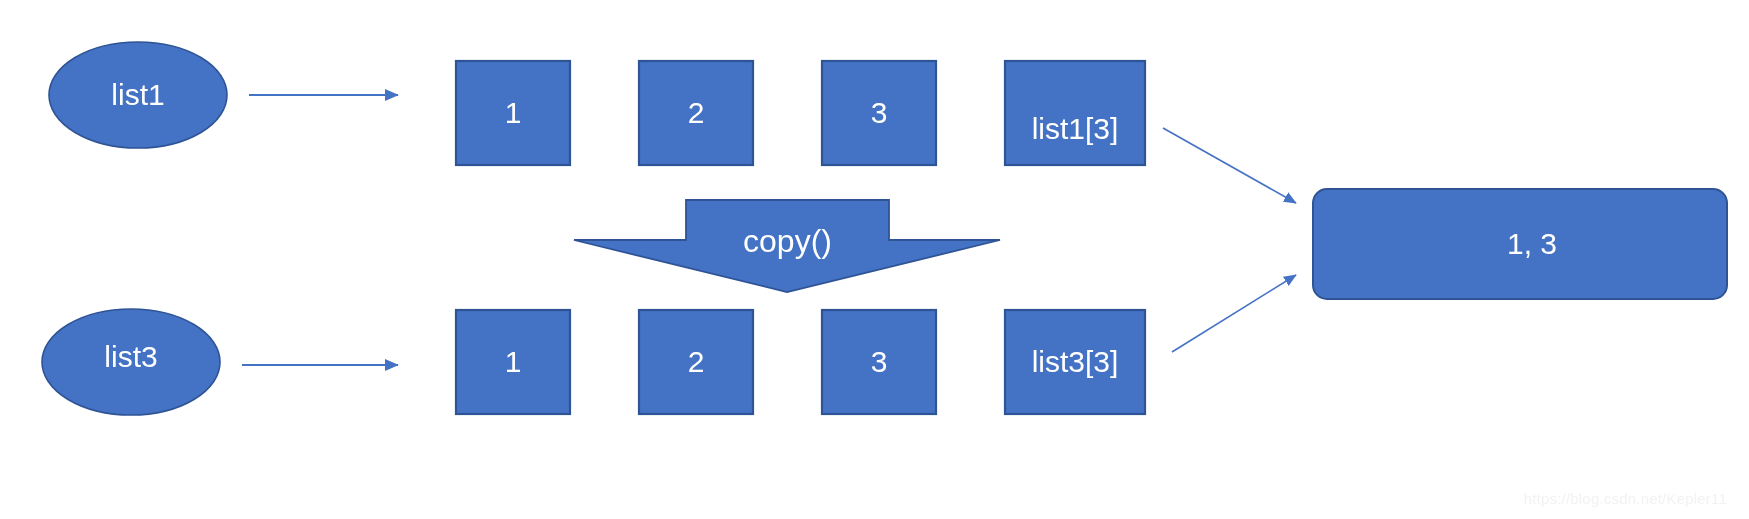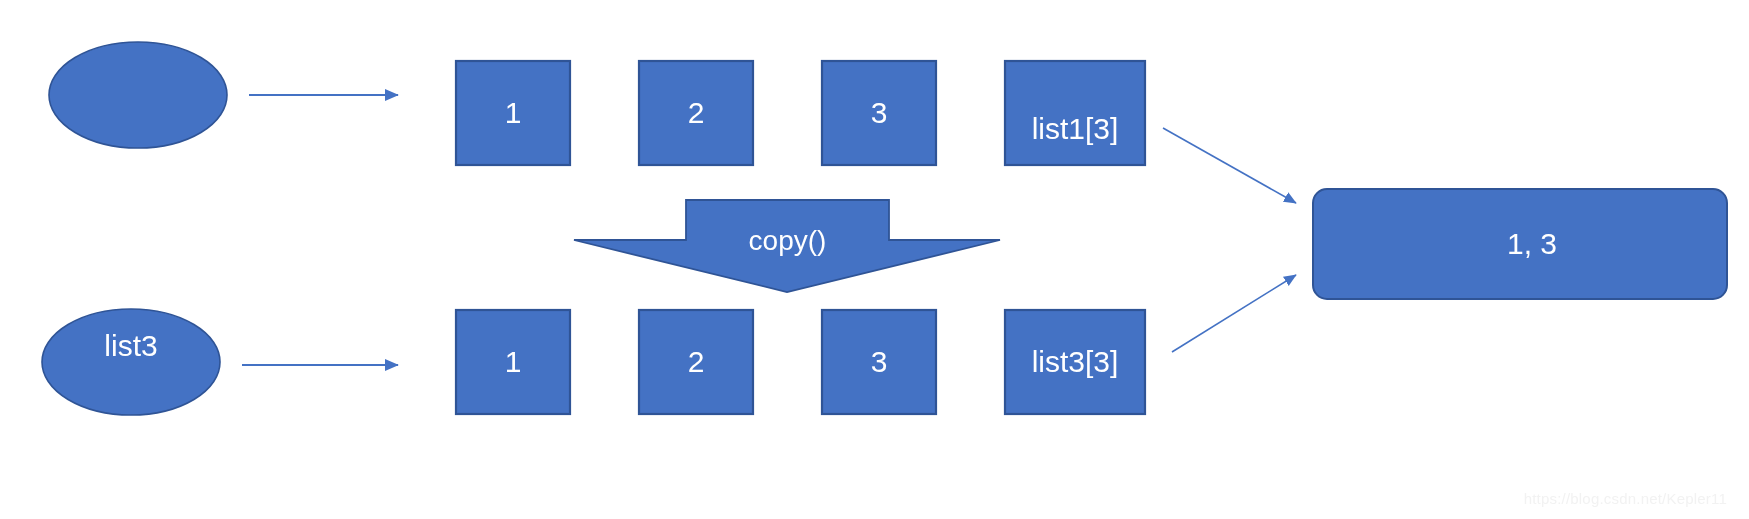--- a/index.html
+++ b/index.html
@@ -32,21 +32,21 @@
     color: #ffffff;
     font-family: "Liberation Sans", sans-serif;
     font-weight: 400;
     pointer-events: none;
     white-space: nowrap;
   }
   .lbl-ellipse { font-size: 30px; }
   .lbl-square { font-size: 30px; }
   .lbl-wide   { font-size: 30px; }
   .lbl-round  { font-size: 30px; }
-  .lbl-arrow  { font-size: 28px; }
+  .lbl-arrow  { font-size: 32px; }
   .watermark {
     position: absolute;
     right: 22px;
     bottom: 12px;
     color: #f2f2f2;
     font-size: 15px;
     font-family: "Liberation Sans", sans-serif;
     letter-spacing: 0.2px;
     white-space: nowrap;
   }
@@ -82,29 +82,30 @@
     <rect x="639" y="310" width="114" height="104" fill="#4472c4" stroke="#2f5496" stroke-width="2.2"></rect>
     <rect x="822" y="310" width="114" height="104" fill="#4472c4" stroke="#2f5496" stroke-width="2.2"></rect>
     <rect x="1005" y="310" width="140" height="104" fill="#4472c4" stroke="#2f5496" stroke-width="2.2"></rect>
 
     <line x1="1163" y1="128" x2="1296" y2="203" stroke="#4472c4" stroke-width="1.6" marker-end="url(#arrowhead)"></line>
     <line x1="1172" y1="352" x2="1296" y2="275" stroke="#4472c4" stroke-width="1.6" marker-end="url(#arrowhead)"></line>
 
     <rect x="1313" y="189" width="414" height="110" rx="14" ry="14" fill="#4472c4" stroke="#2f5496" stroke-width="2"></rect>
   </svg>
 
+  <div class="shape-label lbl-ellipse" style="left:49px;  top:42px;  width:178px; height:106px;">list1</div>
 
   <div class="shape-label lbl-square" style="left:456px; top:61px;  width:114px; height:104px;">1</div>
   <div class="shape-label lbl-square" style="left:639px; top:61px;  width:114px; height:104px;">2</div>
   <div class="shape-label lbl-square" style="left:822px; top:61px;  width:114px; height:104px;">3</div>
   <div class="shape-label lbl-wide" style="left:1005px;top:61px;  width:140px; height:136px;">list1[3]</div>
 
   <div class="shape-label lbl-arrow" style="left:686px; top:210px; width:203px; height:62px;">copy()</div>
 
-  <div class="shape-label lbl-ellipse" style="left:42px;  top:293px; width:178px; height:106px;">list3</div>
+  <div class="shape-label lbl-ellipse" style="left:42px;  top:304px; width:178px; height:106px;">list3</div>
 
   <div class="shape-label lbl-square" style="left:456px; top:310px; width:114px; height:104px;">1</div>
   <div class="shape-label lbl-square" style="left:639px; top:310px; width:114px; height:104px;">2</div>
   <div class="shape-label lbl-square" style="left:822px; top:310px; width:114px; height:104px;">3</div>
   <div class="shape-label lbl-wide" style="left:1005px;top:310px; width:140px; height:104px;text-align:center;">list3[3]</div>
 
   <div class="shape-label lbl-round" style="left:1313px;top:189px; width:414px; height:110px;margin-left:12px;">1, 3</div>
 
   <div class="watermark">https://blog.csdn.net/Kepler11</div>
 

